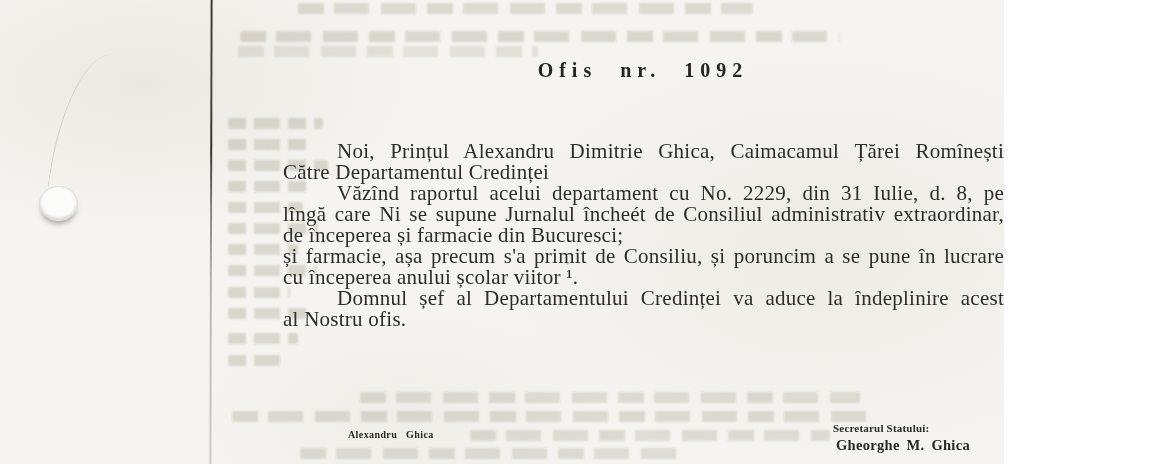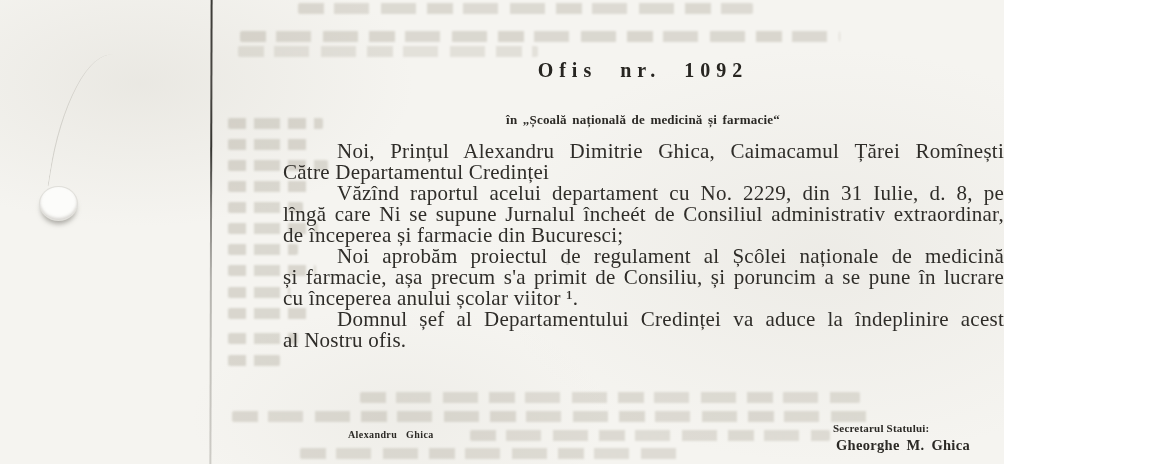--- a/index.html
+++ b/index.html
@@ -139,29 +139,27 @@
   <div class="ghost short" style="left:1010px;top:266px;width:92px;"></div>
   <div class="ghost short" style="left:1018px;top:292px;width:84px;"></div>
   <div class="ghost short" style="left:1026px;top:318px;width:76px;"></div>
   <div class="ghost short" style="left:1012px;top:345px;width:90px;"></div>
   <div class="ghost short" style="left:1022px;top:372px;width:80px;"></div>
   <div class="ghost short" style="left:1016px;top:398px;width:86px;"></div>
   <div class="ghost short" style="left:1024px;top:424px;width:78px;"></div>
   <div class="ghost short" style="left:1012px;top:448px;width:90px;"></div>
 
   <div class="doc-title">Ofis nr. 1092</div>
-  <div class="doc-subtitle sub2">în „Școală națională de medicină și farmacie“</div>
 
   <div class="body-block">
     <div class="bline jst ind">Noi, Prințul Alexandru Dimitrie Ghica, Caimacamul Țărei Romînești</div>
     <div class="bline">Către Departamentul Credinței</div>
     <div class="bline jst ind">Văzînd raportul acelui departament cu No. 2229, din 31 Iulie, d. 8, pe</div>
     <div class="bline jst">lîngă care Ni se supune Jurnalul încheét de Consiliul administrativ extraordinar,</div>
     <div class="bline">de începerea și farmacie din Bucuresci;</div>
-    <div class="bline jst ind">Noi aprobăm proiectul de regulament al Șcôlei naționale de medicină</div>
     <div class="bline jst">și farmacie, așa precum s'a primit de Consiliu, și poruncim a se pune în lucrare</div>
     <div class="bline">cu începerea anului școlar viitor ¹.</div>
     <div class="bline jst ind">Domnul șef al Departamentului Credinței va aduce la îndeplinire acest</div>
     <div class="bline">al Nostru ofis.</div>
   </div>
 
   <div class="sig sig-left">Alexandru Ghica</div>
   <div class="sig sig-role">Secretarul Statului:</div>
   <div class="sig sig-name">Gheorghe M. Ghica</div>
 

